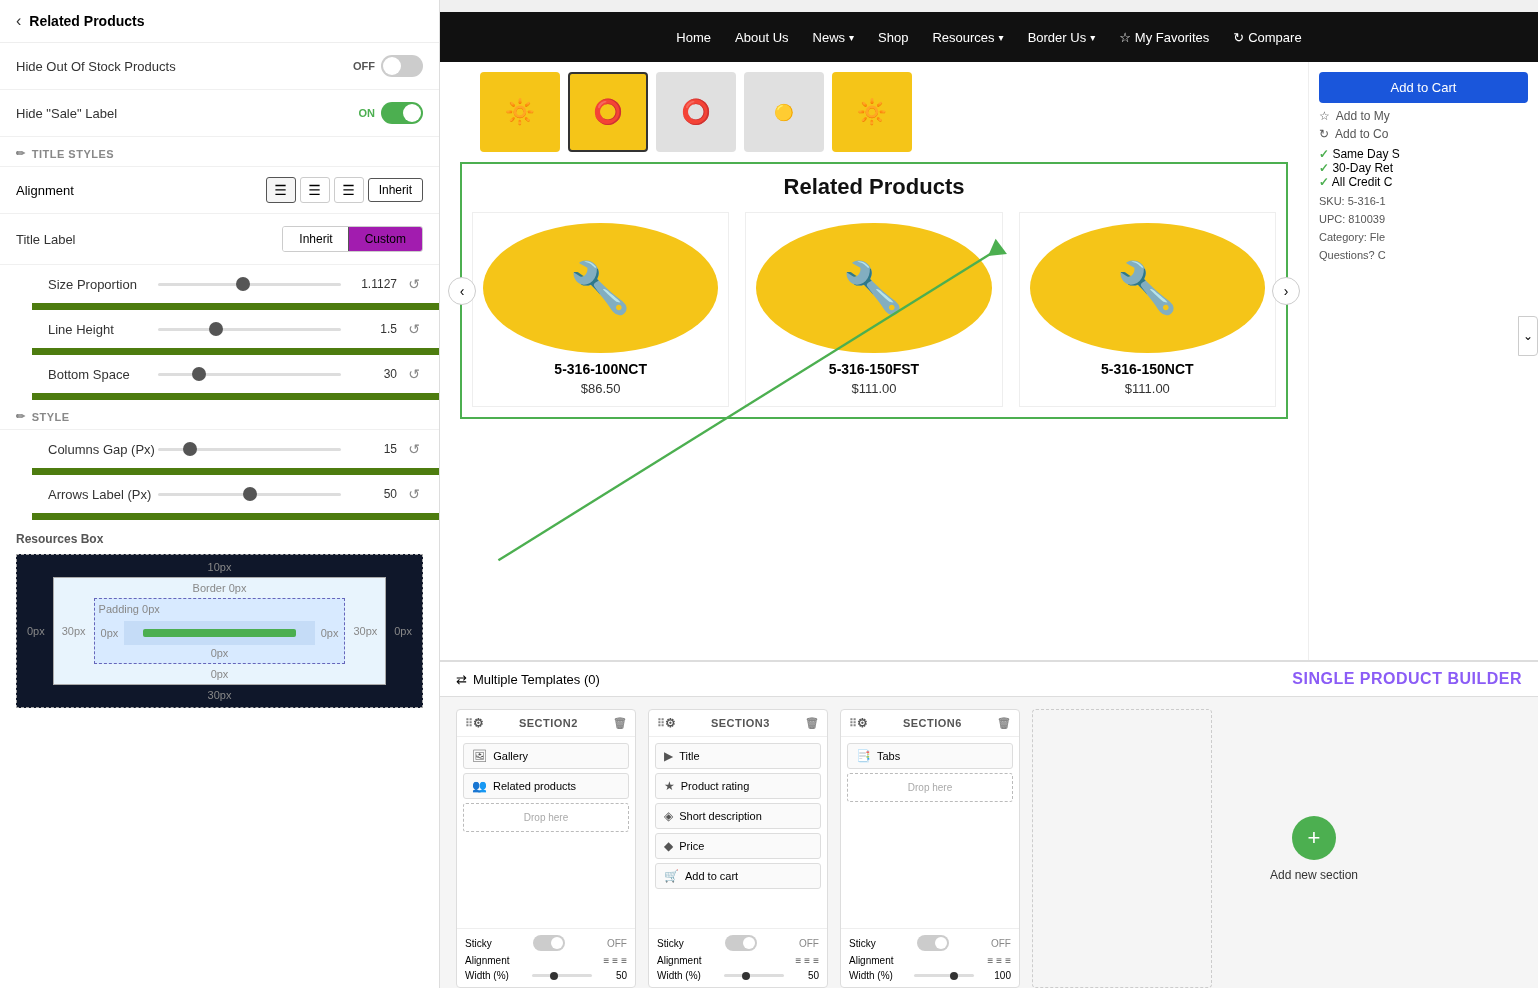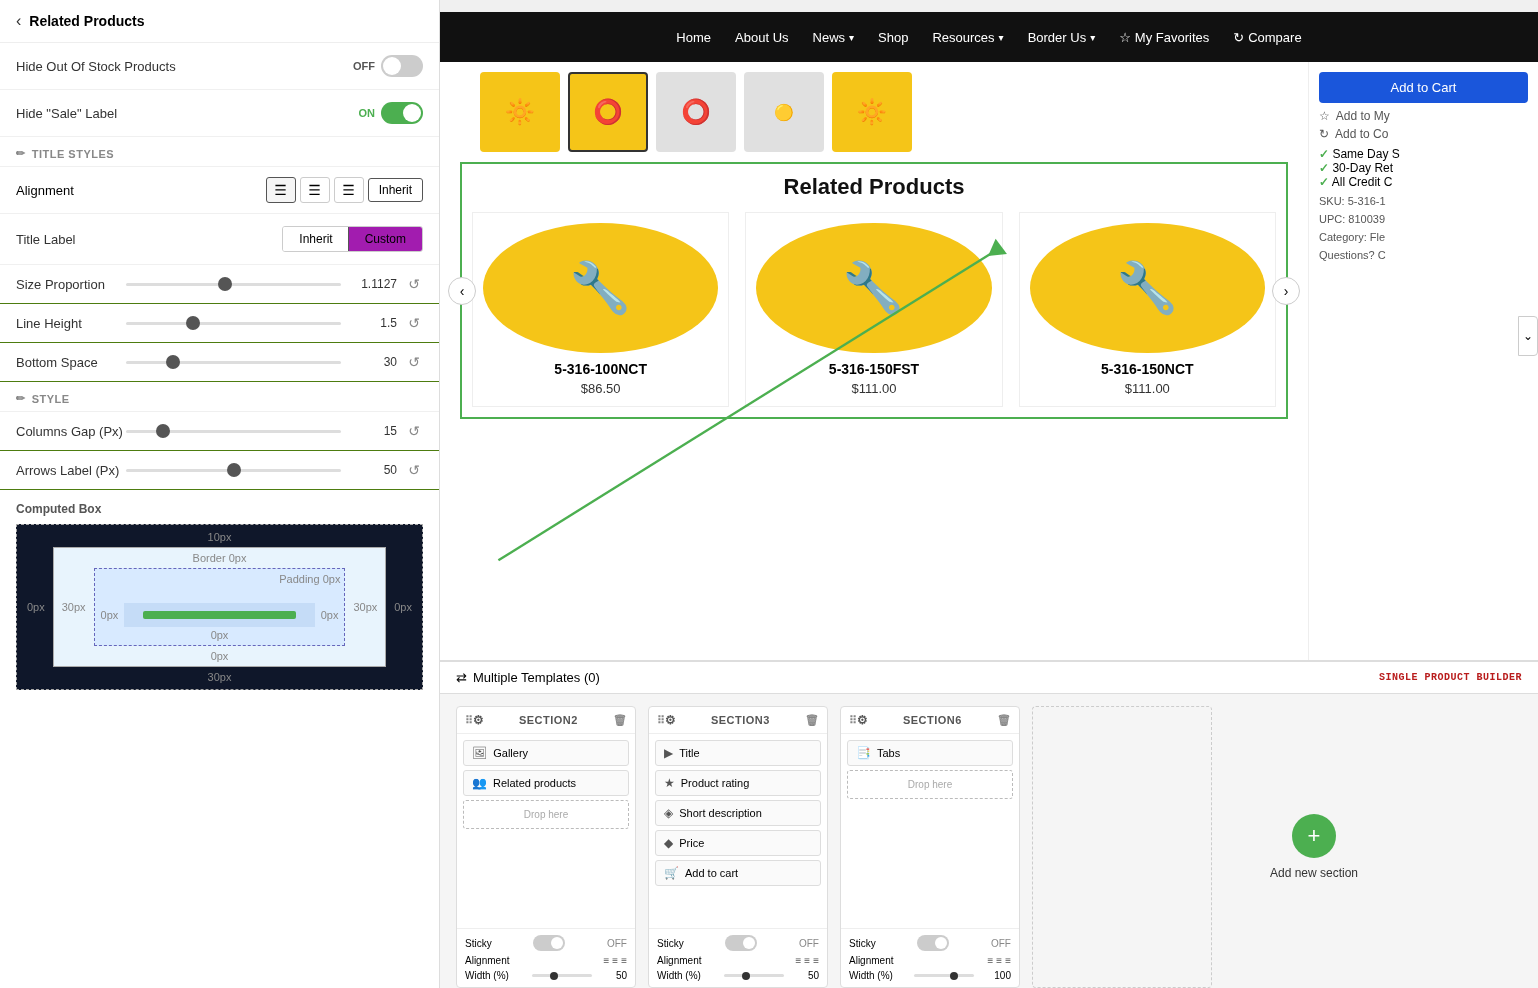--- a/index.html
+++ b/index.html
@@ -136,21 +136,22 @@
       font-size: 12px;
     }
     .size-toggle-btn.active { background: #a21caf; border: 1px solid #555; margin: -1px; }
 
     
     .slider-row {
       display: flex;
       align-items: center;
       justify-content: space-between;
       padding: 10px 16px;
-      border-bottom: 1px solid #4d7c0f;
+      border-bottom: 7px solid #4d7c0f;
+      margin-left: 32px;
     }
     .slider-row label { font-size: 13px; color: #333; min-width: 110px; }
     .slider-container {
       display: flex;
       align-items: center;
       gap: 8px;
       flex: 1;
     }
     .slider {
       flex: 1;
@@ -214,21 +215,21 @@
     }
     .border-label-top { text-align: center; font-size: 11px; color: #888; margin-bottom: 4px; }
     .border-row { display: flex; align-items: stretch; gap: 4px; }
     .border-label-side { font-size: 11px; color: #888; display: flex; align-items: center; padding: 0 4px; }
     .padding-box {
       flex: 1;
       border: 1px dashed #66b;
       background: #d8eaff;
       padding: 4px;
     }
-    .padding-label-top { text-align: right; font-size: 11px; color: #888; margin-bottom: 18px; }
+    .padding-label-top { text-align: left; font-size: 11px; color: #888; margin-bottom: 6px; }
     .padding-row { display: flex; align-items: stretch; gap: 4px; }
     .padding-label-side { font-size: 11px; color: #888; display: flex; align-items: center; padding: 0 2px; }
     .content-box {
       flex: 1;
       background: #c5dcf7;
       min-height: 24px;
       display: flex;
       align-items: center;
       justify-content: center;
     }
@@ -420,21 +421,21 @@
     }
     .builder-header {
       display: flex;
       align-items: center;
       justify-content: space-between;
       padding: 8px 16px;
       background: #fff;
       border-bottom: 1px solid #ddd;
     }
     .builder-title-left { display: flex; align-items: center; gap: 6px; font-size: 13px; font-weight: 500; }
-    .builder-title-right { font-size: 10px; font-weight: 700; letter-spacing: 0.5px; color: #b91c1c; font-family: Liberation Mono, monospace; }
+    .builder-title-right { font-size: 16px; font-weight: 700; letter-spacing: 0.5px; color: #8b5cf6; }
 
     .builder-sections {
       display: flex;
       gap: 12px;
       padding: 12px 16px;
       flex: 1;
       overflow-x: auto;
     }
 
     .section-card {
@@ -643,21 +644,21 @@
   <div class="slider-row">
     <label>Arrows Label (Px)</label>
     <div class="slider-container">
       <input type="range" class="slider" min="0" max="100" value="50" style="">
       <span class="slider-value">50</span>
       <button class="reset-btn">↺</button>
     </div>
   </div>
 
   <div class="computed-box-section">
-    <div class="computed-box-title">Computed Box</div>
+    <div class="computed-box-title">Resources Box</div>
     <div class="box-diagram">
 
       <div class="margin-label-top">10px</div>
       <div class="margin-row">
         <span class="margin-label-side">0px</span>
 
         <div class="border-box">
           <div class="border-label-top">
             <span>Border</span>&nbsp;<span>0px</span>
           </div>

